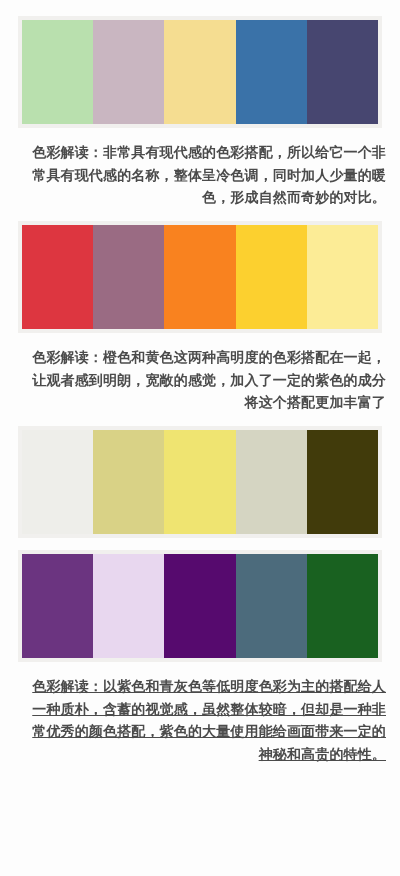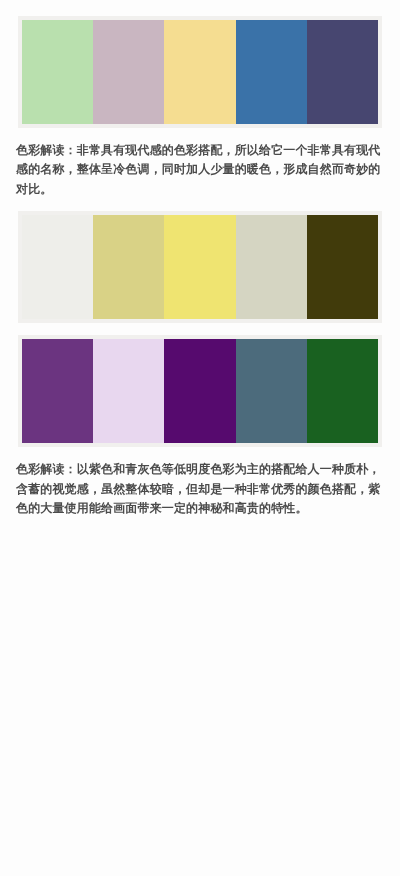--- a/index.html
+++ b/index.html
@@ -37,27 +37,27 @@
     width: 356px;
     height: 104px;
     overflow: hidden;
   }
   .swatch {
     flex: 1 1 0;
     height: 100%;
   }
   .caption {
     margin: 0;
-    padding: 13px 14px 0 16px;
-    font-size: 12px;
+    padding: 13px 14px 0 24px;
+    font-size: 14px;
     line-height: 1.62;
     color: #4b4b4b;
     font-weight: bold;
     letter-spacing: 0.15px;
-    text-align: left;
+    text-align: right;
     word-break: break-all;
   }
   .sec-1 { padding-top: 16px; }
   .sec-2 { padding-top: 12px; }
   .sec-3 { padding-top: 12px; }
   .sec-4 { padding-top: 12px; }
 </style>
 </head>
 <body>
 
@@ -69,20 +69,32 @@
         <div class="swatch" style="background: rgb(185, 224, 174);"></div>
         <div class="swatch" style="background: rgb(201, 182, 193);"></div>
         <div class="swatch" style="background: rgb(245, 221, 145);"></div>
         <div class="swatch" style="background: rgb(58, 114, 168);"></div>
         <div class="swatch" style="background: rgb(71, 70, 112);"></div>
       </div>
     </div>
     <p class="caption" style="color: rgb(75, 75, 75);">色彩解读：非常具有现代感的色彩搭配，所以给它一个非常具有现代感的名称，整体呈冷色调，同时加人少量的暖色，形成自然而奇妙的对比。</p>
   </div>
 
+  <div class="section sec-2">
+    <div class="palette-frame" style="background: rgb(241, 240, 238);">
+      <div class="palette-strip">
+        <div class="swatch" style="background: rgb(221, 54, 64);"></div>
+        <div class="swatch" style="background: rgb(154, 107, 131);"></div>
+        <div class="swatch" style="background: rgb(249, 130, 31);"></div>
+        <div class="swatch" style="background: rgb(252, 208, 47);"></div>
+        <div class="swatch" style="background: rgb(252, 236, 150);"></div>
+      </div>
+    </div>
+    <p class="caption" style="color: rgb(75, 75, 75);">色彩解读：橙色和黄色这两种高明度的色彩搭配在一起，让观者感到明朗，宽敞的感觉，加入了一定的紫色的成分将这个搭配更加丰富了</p>
+  </div>
 
   <div class="section sec-3">
     <div class="palette-frame" style="background: rgb(241, 240, 238);">
       <div class="palette-strip">
         <div class="swatch" style="background: rgb(238, 238, 234);"></div>
         <div class="swatch" style="background: rgb(217, 210, 134);"></div>
         <div class="swatch" style="background: rgb(239, 228, 113);"></div>
         <div class="swatch" style="background: rgb(213, 213, 194);"></div>
         <div class="swatch" style="background: rgb(65, 59, 11);"></div>
       </div>
@@ -92,16 +104,16 @@
   <div class="section sec-4">
     <div class="palette-frame" style="background: rgb(241, 240, 238);">
       <div class="palette-strip">
         <div class="swatch" style="background: rgb(107, 52, 128);"></div>
         <div class="swatch" style="background: rgb(232, 215, 239);"></div>
         <div class="swatch" style="background: rgb(86, 10, 110);"></div>
         <div class="swatch" style="background: rgb(76, 107, 124);"></div>
         <div class="swatch" style="background: rgb(25, 97, 32);"></div>
       </div>
     </div>
-    <p class="caption" style="color: rgb(75, 75, 75);">色彩解读：以紫色和青灰色等低明度色彩为主的搭配给人一种质朴，含蓄的视觉感，虽然整体较暗，但却是一种非常优秀的颜色搭配，紫色的大量使用能给画面带来一定的神秘和高贵的特性。</p>
+    <p class="caption" style="color: rgb(75, 75, 75); text-decoration: underline;">色彩解读：以紫色和青灰色等低明度色彩为主的搭配给人一种质朴，含蓄的视觉感，虽然整体较暗，但却是一种非常优秀的颜色搭配，紫色的大量使用能给画面带来一定的神秘和高贵的特性。</p>
   </div>
 
 </div>
 
 </body></html>

